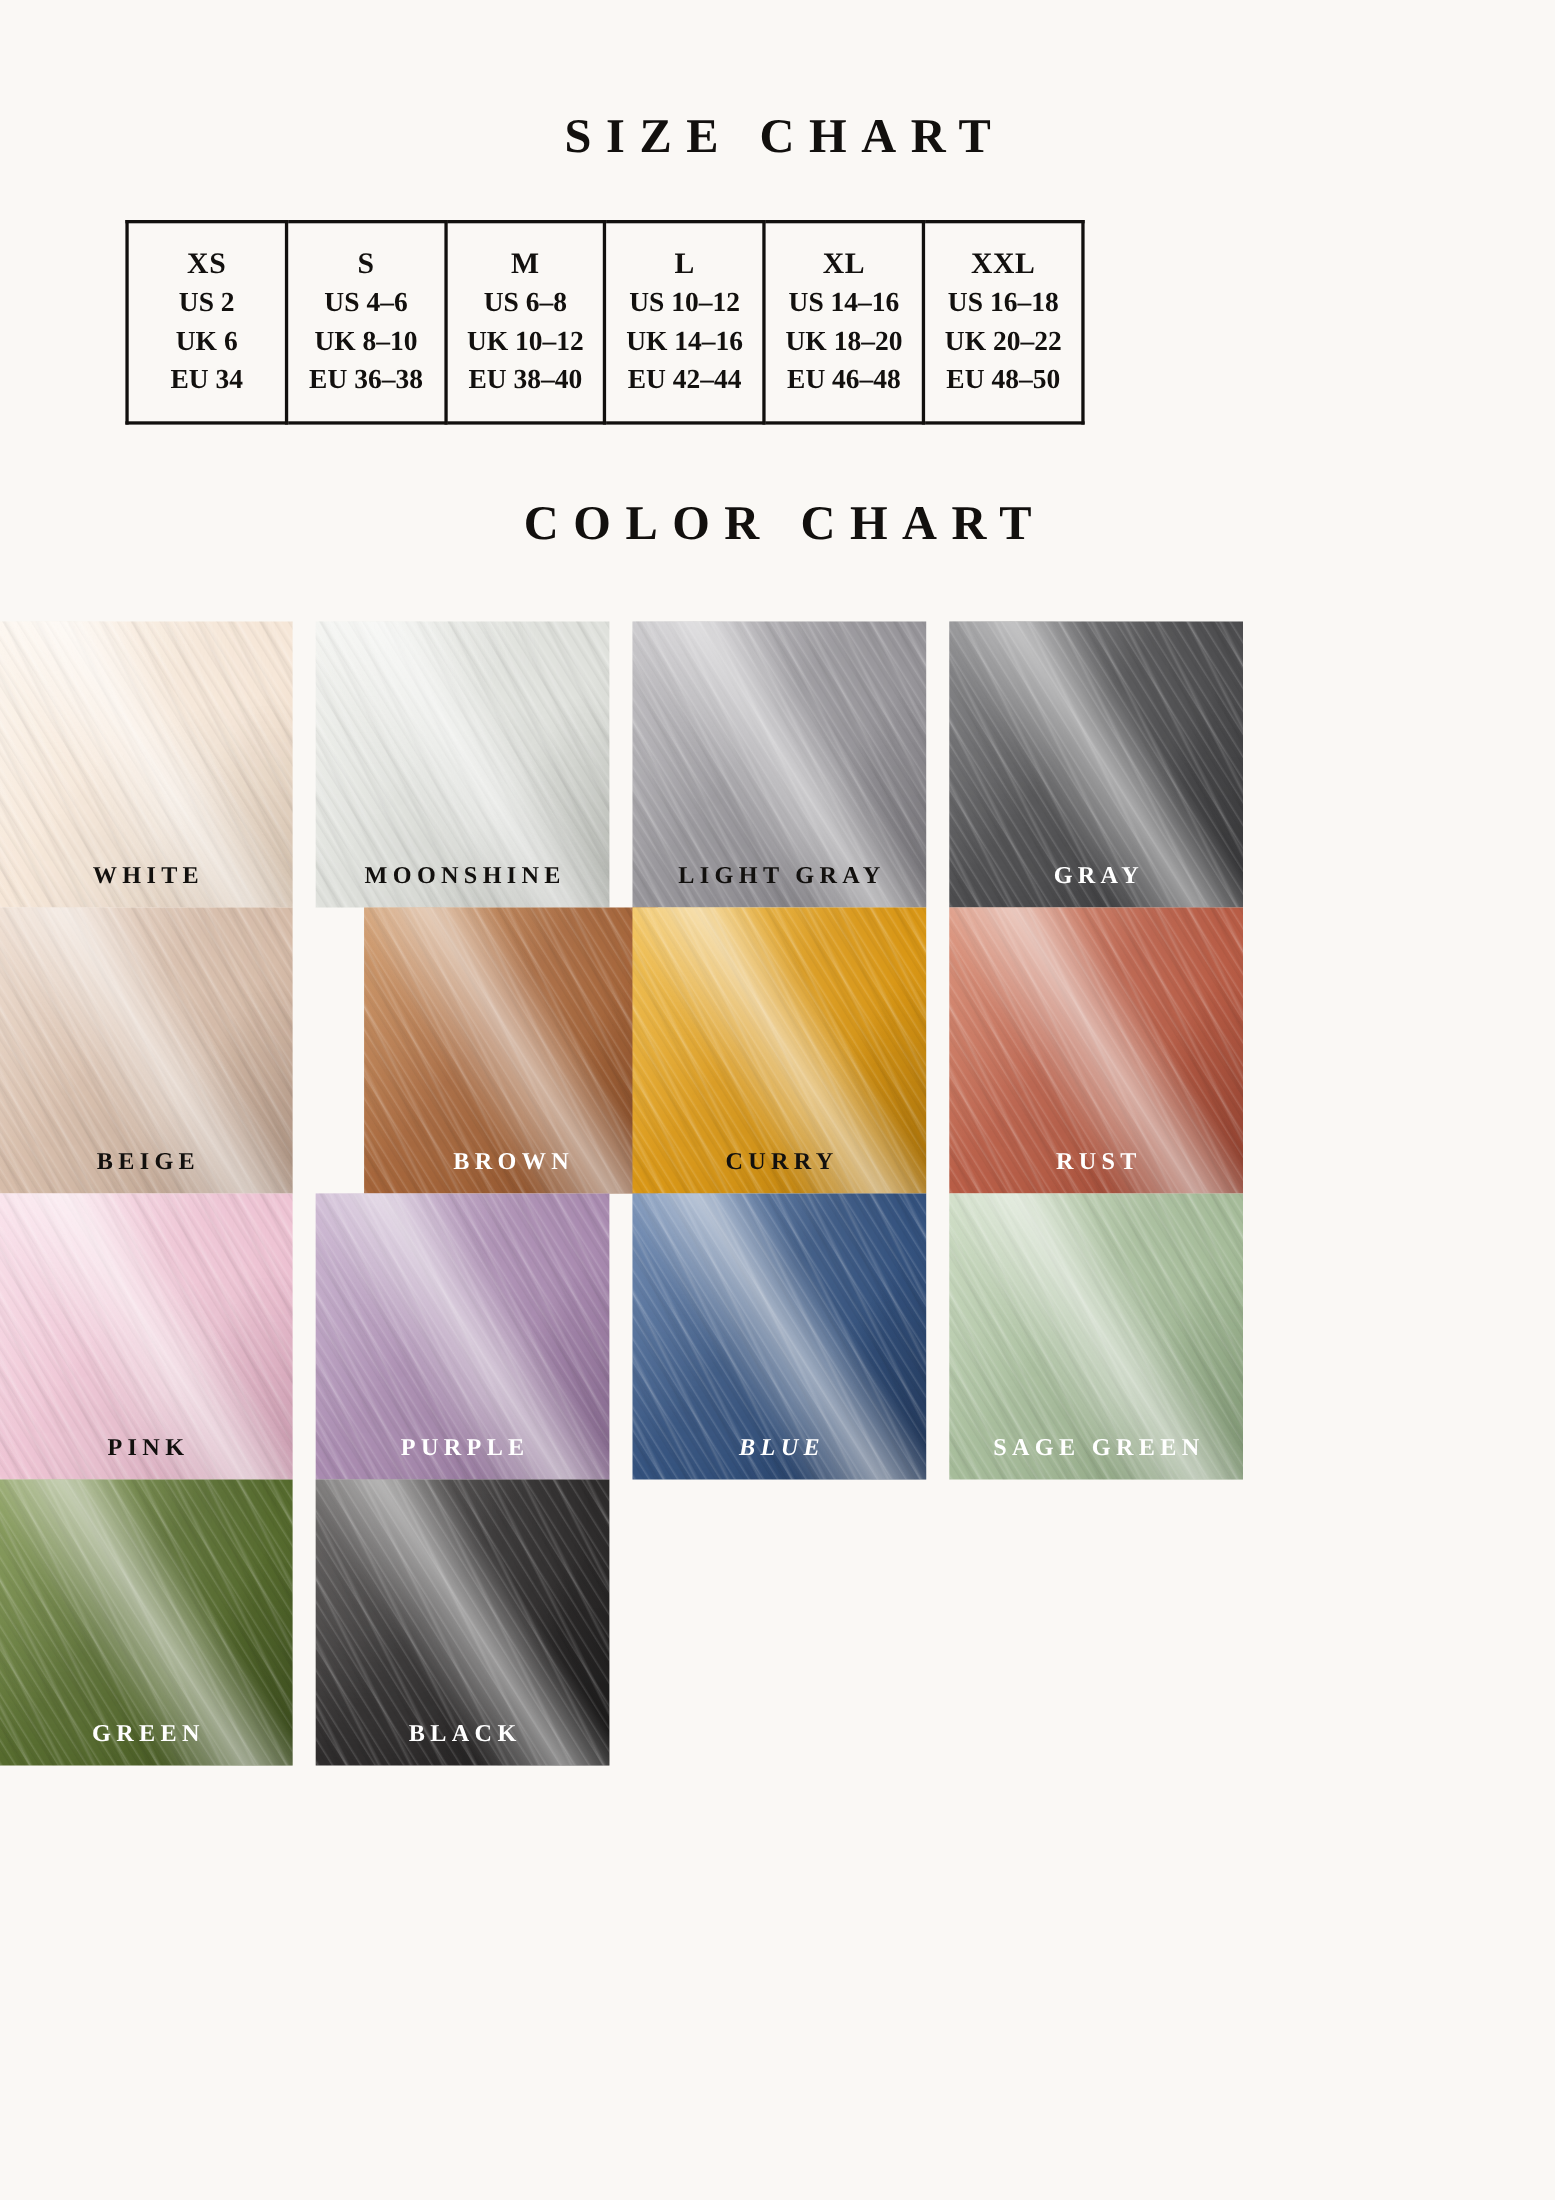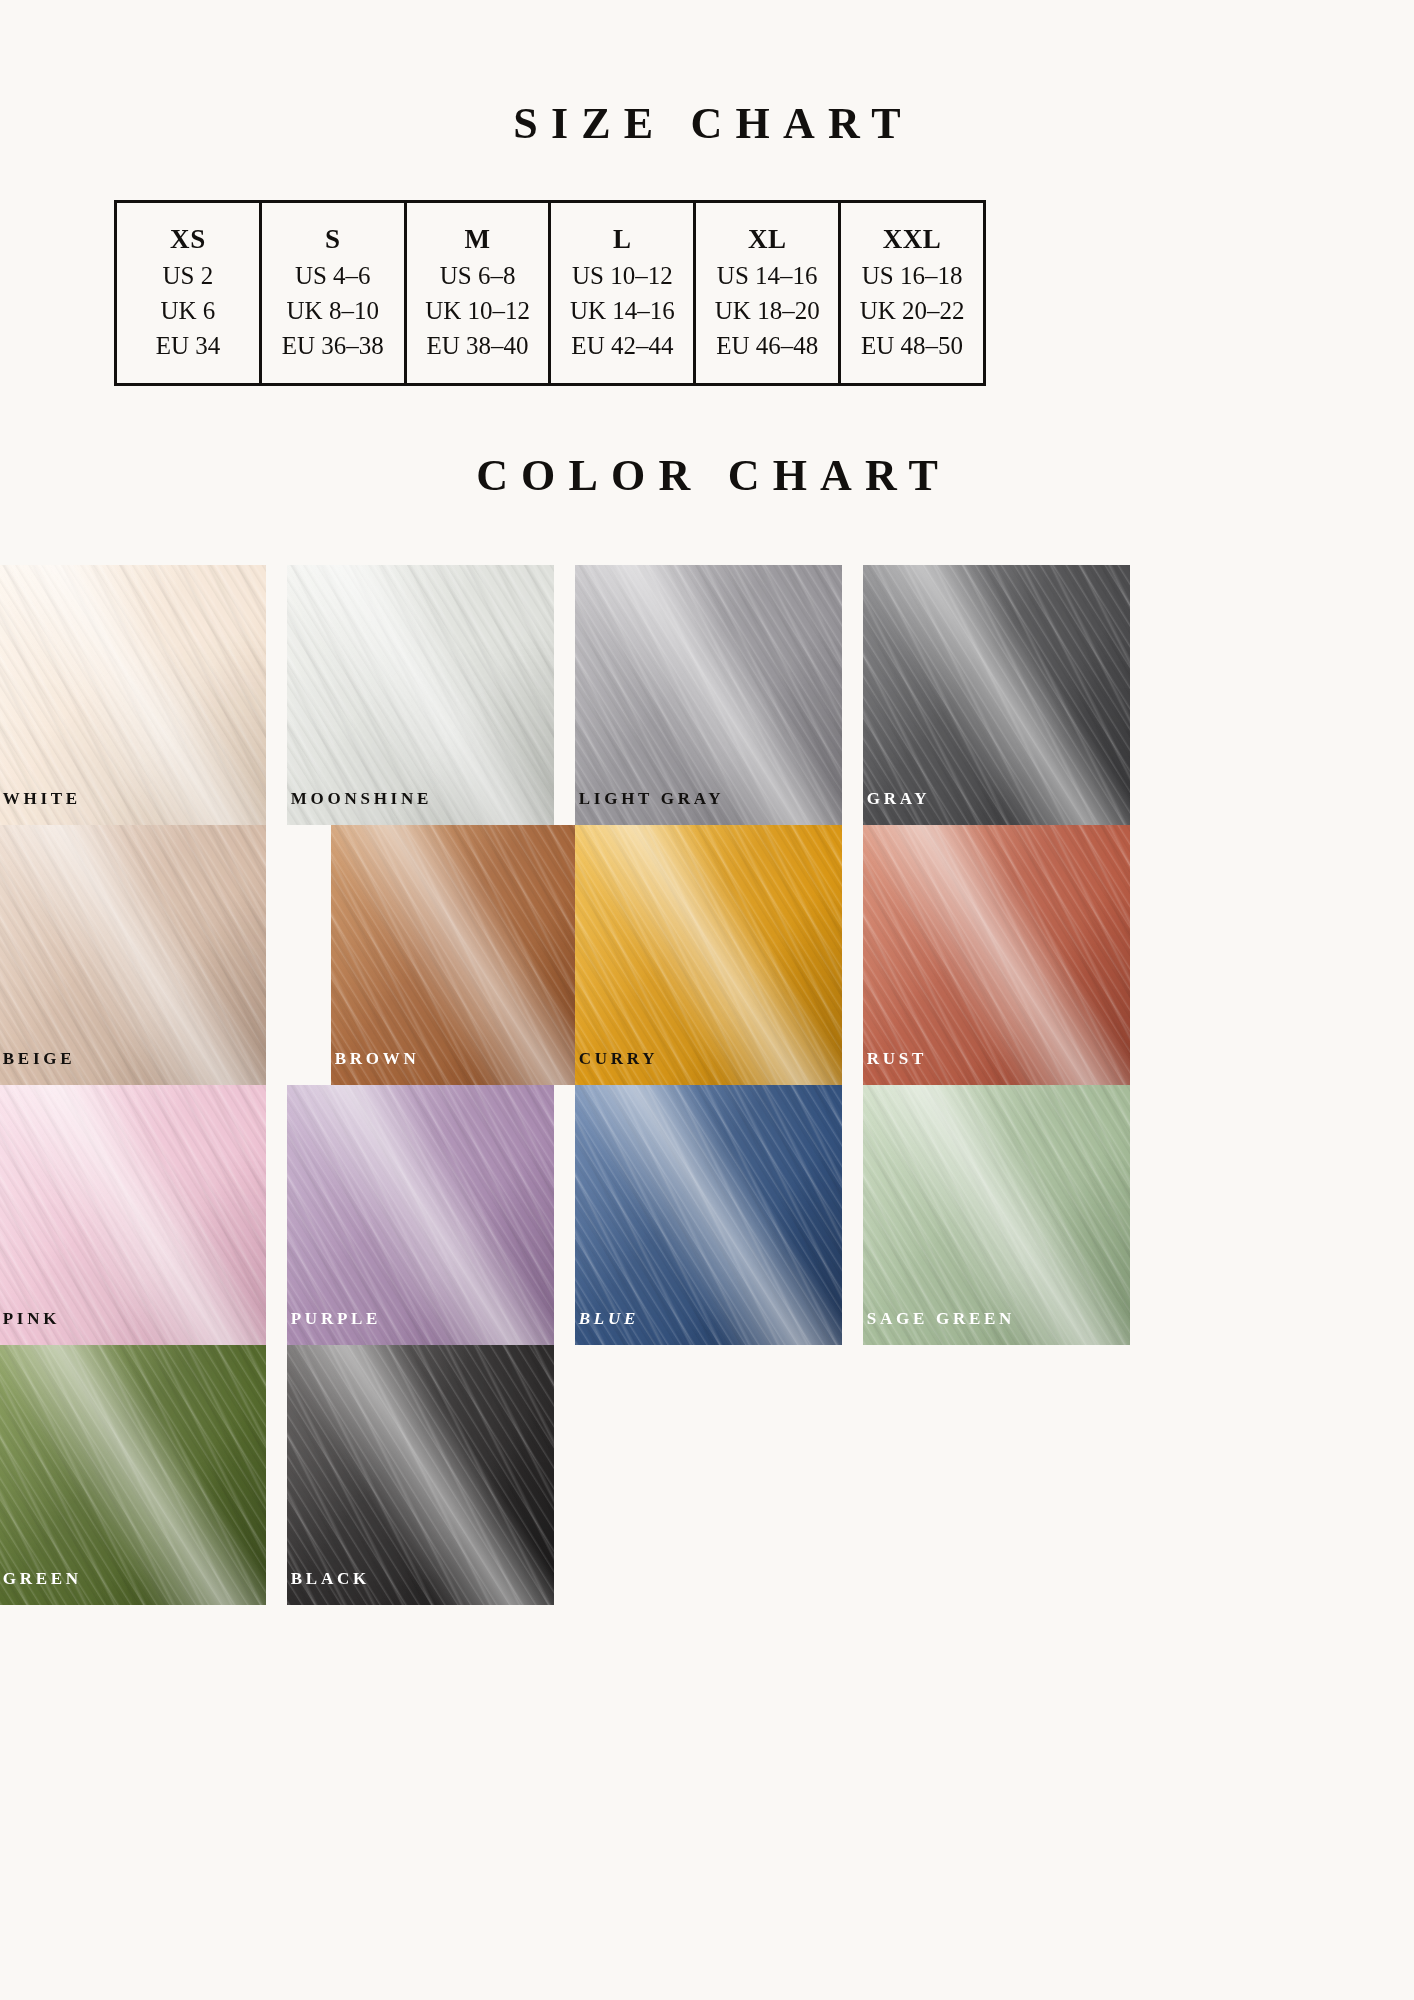--- a/index.html
+++ b/index.html
@@ -79,21 +79,21 @@
   .cell-size {
     font-size: 27px;
     font-weight: 700;
     line-height: 38px;
     color: #12100e;
     letter-spacing: 0.02em;
   }
 
   .cell-line {
     font-size: 25px;
-    font-weight: 400;
+    font-weight: 700;
     line-height: 35px;
     color: #12100e;
   }
 
   
   .swatch-grid {
     position: absolute;
     top: 565px;
     left: 0;
     width: 1414px;
@@ -160,22 +160,23 @@
       radial-gradient(ellipse 80% 70% at 80% 85%,
         rgba(0,0,0,0.12), rgba(0,0,0,0) 72%);
     opacity: 0.9;
   }
 
   .swatch .label {
     position: absolute;
     left: 0;
     right: 0;
     bottom: 16px;
+    text-align: center;
     font-family: "Liberation Serif", "DejaVu Serif", serif;
-    font-size: 17px;
+    font-size: 22px;
     font-weight: 700;
     letter-spacing: 0.22em;
     text-indent: 0.22em;
     z-index: 4;
     white-space: nowrap;
   }
 
   .label.dark  { color: #12100e; }
   .label.light { color: #ffffff; }
 </style>

